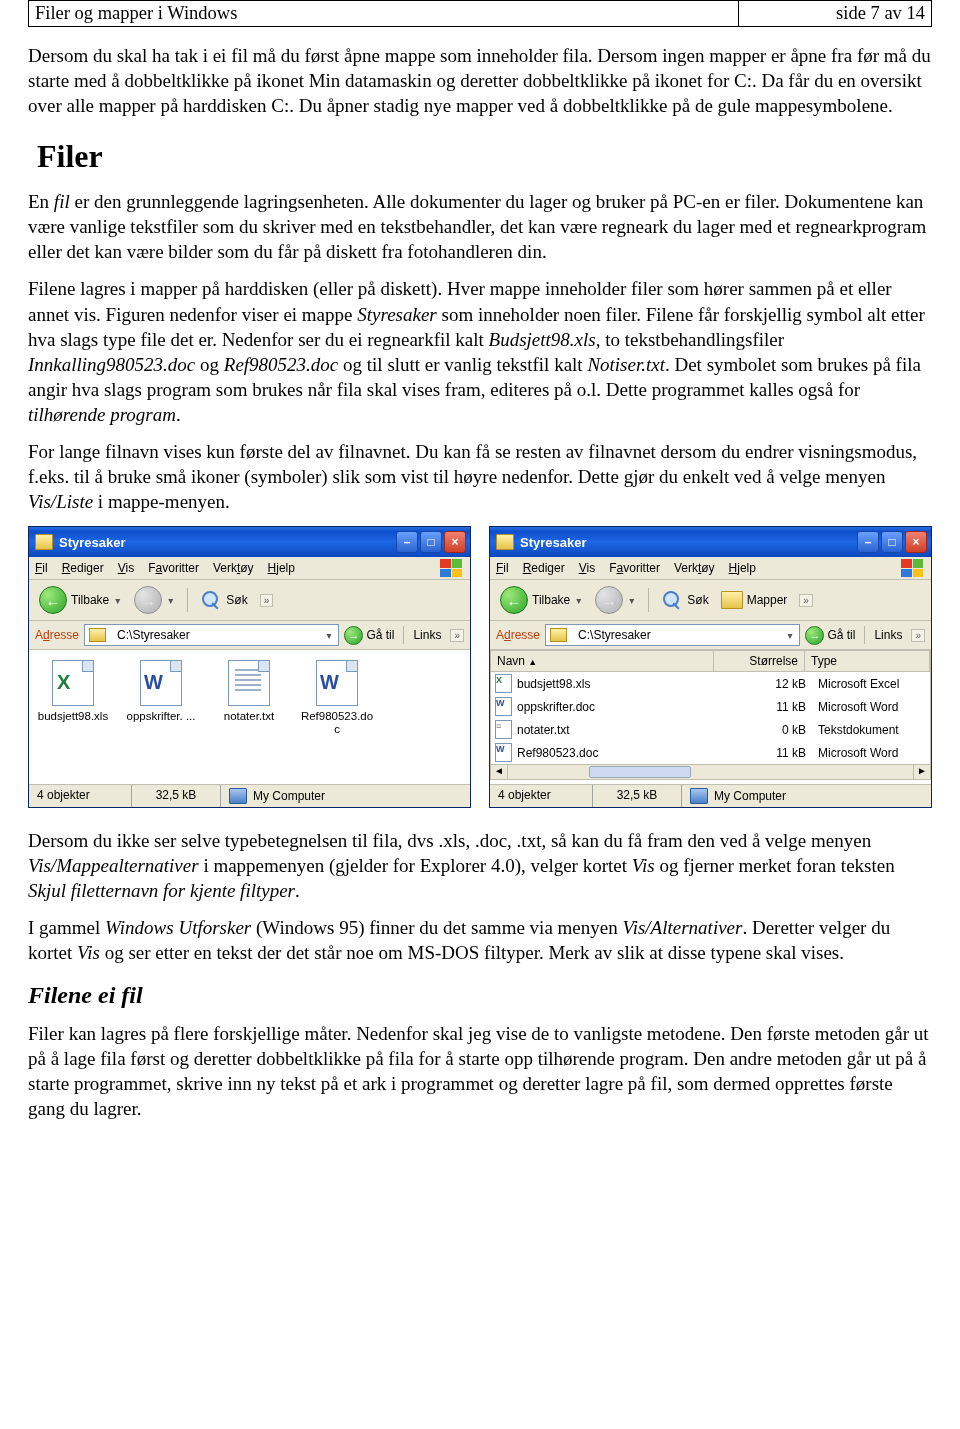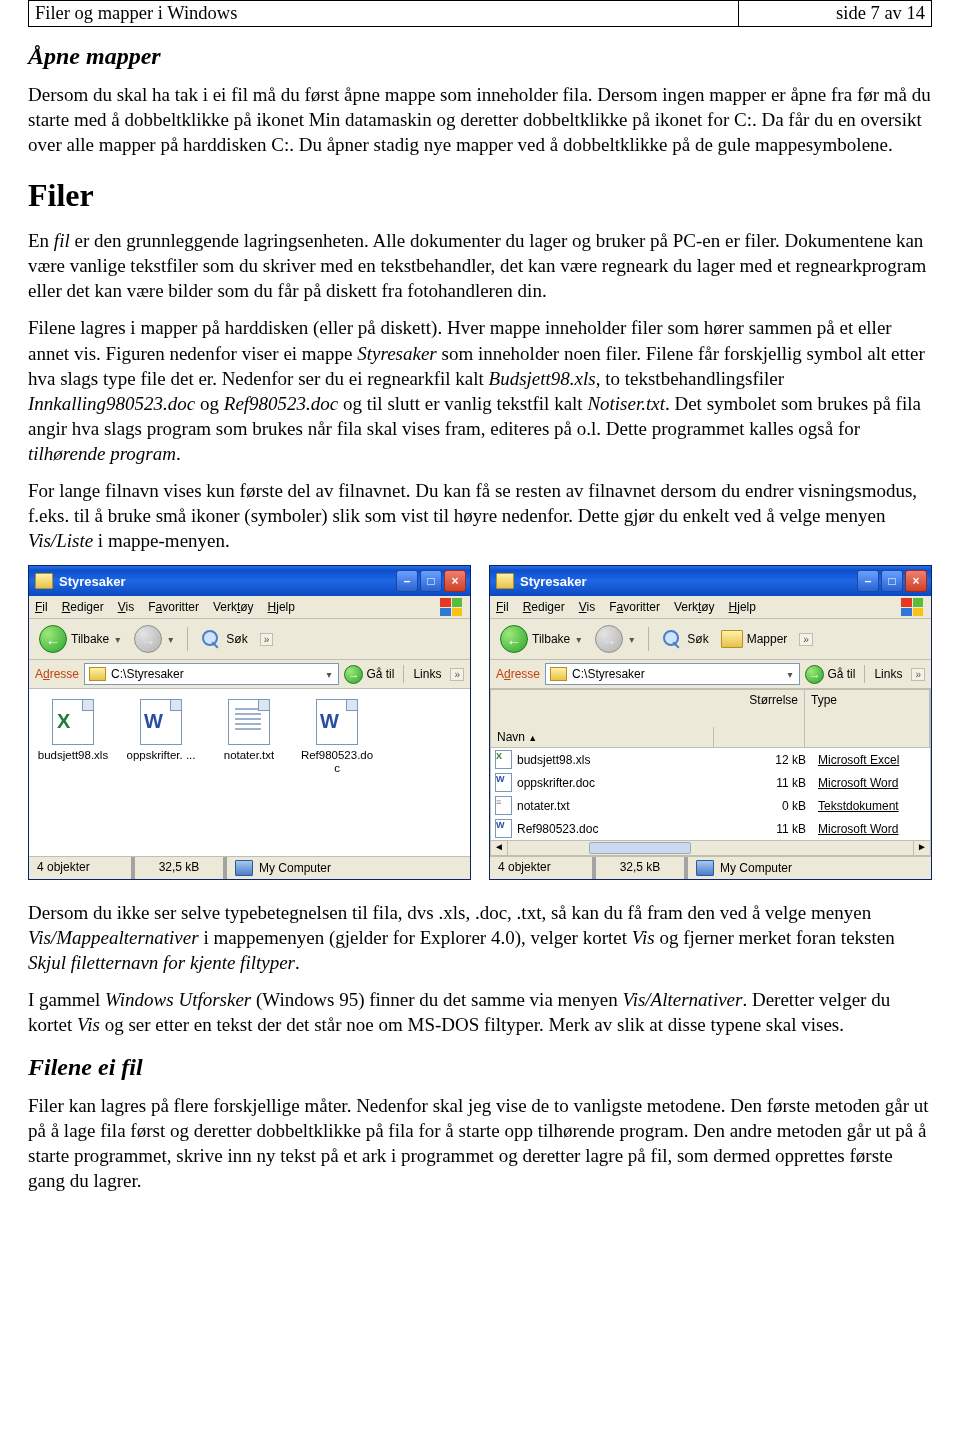--- a/index.html
+++ b/index.html
@@ -31,21 +31,21 @@
   }
   h2.section-it {
     font-size: 24px;
     font-weight: bold;
     font-style: italic;
     margin: 16px 0 10px 0;
   }
   h1.big {
     font-size: 32px;
     font-weight: bold;
-    margin: 20px 0 14px 0;
+    margin: 20px 0 14px 9px;
   }
   p {
     margin: 12px 0 10px 0;
     line-height: 1.32;
   }
   .italic { font-style: italic; }
   
   .shots {
     display: flex;
     gap: 18px;
@@ -152,21 +152,21 @@
     background: linear-gradient(to bottom, #fff1a8, #e6c34a);
     border:1px solid #b68f20; border-radius:1px;
   }
   .addressbar {
     background:#ece9d8; border-bottom:1px solid #c0beb0;
     display:flex; align-items:center; padding:3px 6px; gap:5px;
   }
   .addressbar .lbl { color:#c2410c; }
   .addr-box {
     flex:1; background:#fff; border:1px solid #7a98b8; height:20px;
-    display:flex; align-items:center; padding:0 4px; gap:5px;
+    display:flex; align-items:center; padding:0 4px; gap:11px;
   }
   .addr-box .fi {
     width:15px; height:12px; background:linear-gradient(to bottom,#fff1a8,#e6c34a); border:1px solid #b68f20;
   }
   .addr-caret { font-size:10px; color:#555; padding:0 3px; }
   .go-btn {
     display:flex; align-items:center; gap:3px;
   }
   .go-arrow {
     width:17px;height:17px;border-radius:50%;
@@ -196,42 +196,42 @@
   .glyph.txt::before {
     content:""; position:absolute; left:6px; top:8px; width:26px; height:2px; background:#9cb2cc;
     box-shadow: 0 5px #9cb2cc, 0 10px #9cb2cc, 0 15px #9cb2cc, 0 20px #9cb2cc;
   }
   .fileicon .cap { font-size:11.5px; text-align:center; line-height:1.1; }
   
   .listhdr {
     display:flex; border:1px solid #c0beb0; background:#ece9d8; font-size:12px;
   }
   .listhdr div { padding:3px 6px; border-right:1px solid #c0beb0; }
-  .col-name{flex:1;margin-top:37px;} .col-size{width:78px;text-align:right;} .col-type{width:112px;}
+  .col-name{flex:1;} .col-size{width:78px;text-align:right;} .col-type{width:112px;}
   .listbody { border:1px solid #c0beb0; border-top:none; background:#fff; }
   .row { display:flex; align-items:center; padding:2px 0; }
   .row .c-name{flex:1; display:flex;align-items:center;gap:5px;padding-left:4px;}
   .row .c-size{width:78px;text-align:right;padding-right:6px;}
-  .row .c-type{width:112px;padding-left:6px;text-decoration:underline;}
+  .row .c-type{width:112px;padding-left:6px;}
   .mini {
     width:15px;height:17px;border:1px solid #7a98b8;background:#fff;position:relative;font-size:9px;font-family:Arial;font-weight:bold;
   }
   .mini.xls{color:#1f7d3c;} .mini.doc{color:#2a4ea0;} .mini.txt{color:#888;}
   .listscroll {
     height:14px;background:#ece9d8;border:1px solid #c0beb0;border-top:none;display:flex;
   }
   .listscroll .ar{width:16px;text-align:center;font-size:10px;border-right:1px solid #c0beb0;}
   .listscroll .track{flex:1;position:relative;}
   .listscroll .thumb{position:absolute;left:20%;top:1px;width:100px;height:10px;background:#cdd9f0;border:1px solid #9ab;border-radius:2px;}
   .listscroll .ar2{width:16px;text-align:center;font-size:10px;border-left:1px solid #c0beb0;}
   .statusbar {
     background:#ece9d8;border-top:1px solid #c0beb0;display:flex;font-size:12px;
   }
   .statusbar .cell {
-    border-right:4px solid #a3a3a3;padding:3px 8px;
+    border-right:1px solid #a3a3a3;padding:3px 8px;
   }
   .statusbar .cell:nth-child(1){flex:0 0 86px;}
   .statusbar .cell:nth-child(2){flex:0 0 72px;text-align:center;}
   .statusbar .cell.mc {flex:1;display:flex;align-items:center;gap:6px;border-right:none;}
   .mc-icon{width:16px;height:14px;background:linear-gradient(#a8c8f0,#4a7ec8);border:1px solid #2a5a9a;border-radius:1px;}
   .footer-txt {
     color:#000080;
     margin-top:28px;
     text-align:right;
   }
@@ -242,21 +242,20 @@
 <div class="page">
   <table class="header-table">
     <tbody>
         <tr>
       <td>Filer og mapper i Windows</td>
       <td class="right">side 7 av 14</td>
     </tr>
   </tbody>
     </table>
 
-  <h2 class="section-it">Åpne mapper</h2>
   <p>Dersom du skal ha tak i ei fil må du først åpne mappe som inneholder fila. Dersom ingen mapper er åpne fra før må du starte med å dobbeltklikke på ikonet Min datamaskin og deretter dobbeltklikke på ikonet for C:. Da får du en oversikt over alle mapper på harddisken C:. Du åpner stadig nye mapper ved å dobbeltklikke på de gule mappesymbolene.</p>
 
   <h1 class="big">Filer</h1>
   <p>
     <span>En </span><span class="italic">fil</span><span> er den grunnleggende lagringsenheten. Alle dokumenter du lager og bruker på PC-en er filer. Dokumentene kan være vanlige tekstfiler som du skriver med en tekstbehandler, det kan være regneark du lager med et regnearkprogram eller det kan være bilder som du får på diskett fra fotohandleren din.</span>
   </p>
   <p>
     <span>Filene lagres i mapper på harddisken (eller på diskett). Hver mappe inneholder filer som hører sammen på et eller annet vis. Figuren nedenfor viser ei mappe </span><span class="italic">Styresaker</span><span> som inneholder noen filer. Filene får forskjellig symbol alt etter hva slags type file det er. Nedenfor ser du ei regnearkfil kalt </span><span class="italic">Budsjett98.xls</span><span>, to tekstbehandlingsfiler </span><span class="italic">Innkalling980523.doc</span><span> og </span><span class="italic">Ref980523.doc</span><span> og til slutt er vanlig tekstfil kalt </span><span class="italic">Notiser.txt</span><span>. Det symbolet som brukes på fila angir hva slags program som brukes når fila skal vises fram, editeres på o.l. Dette programmet kalles også for </span><span class="italic">tilhørende program</span><span>.</span>
   </p>
   <p>

